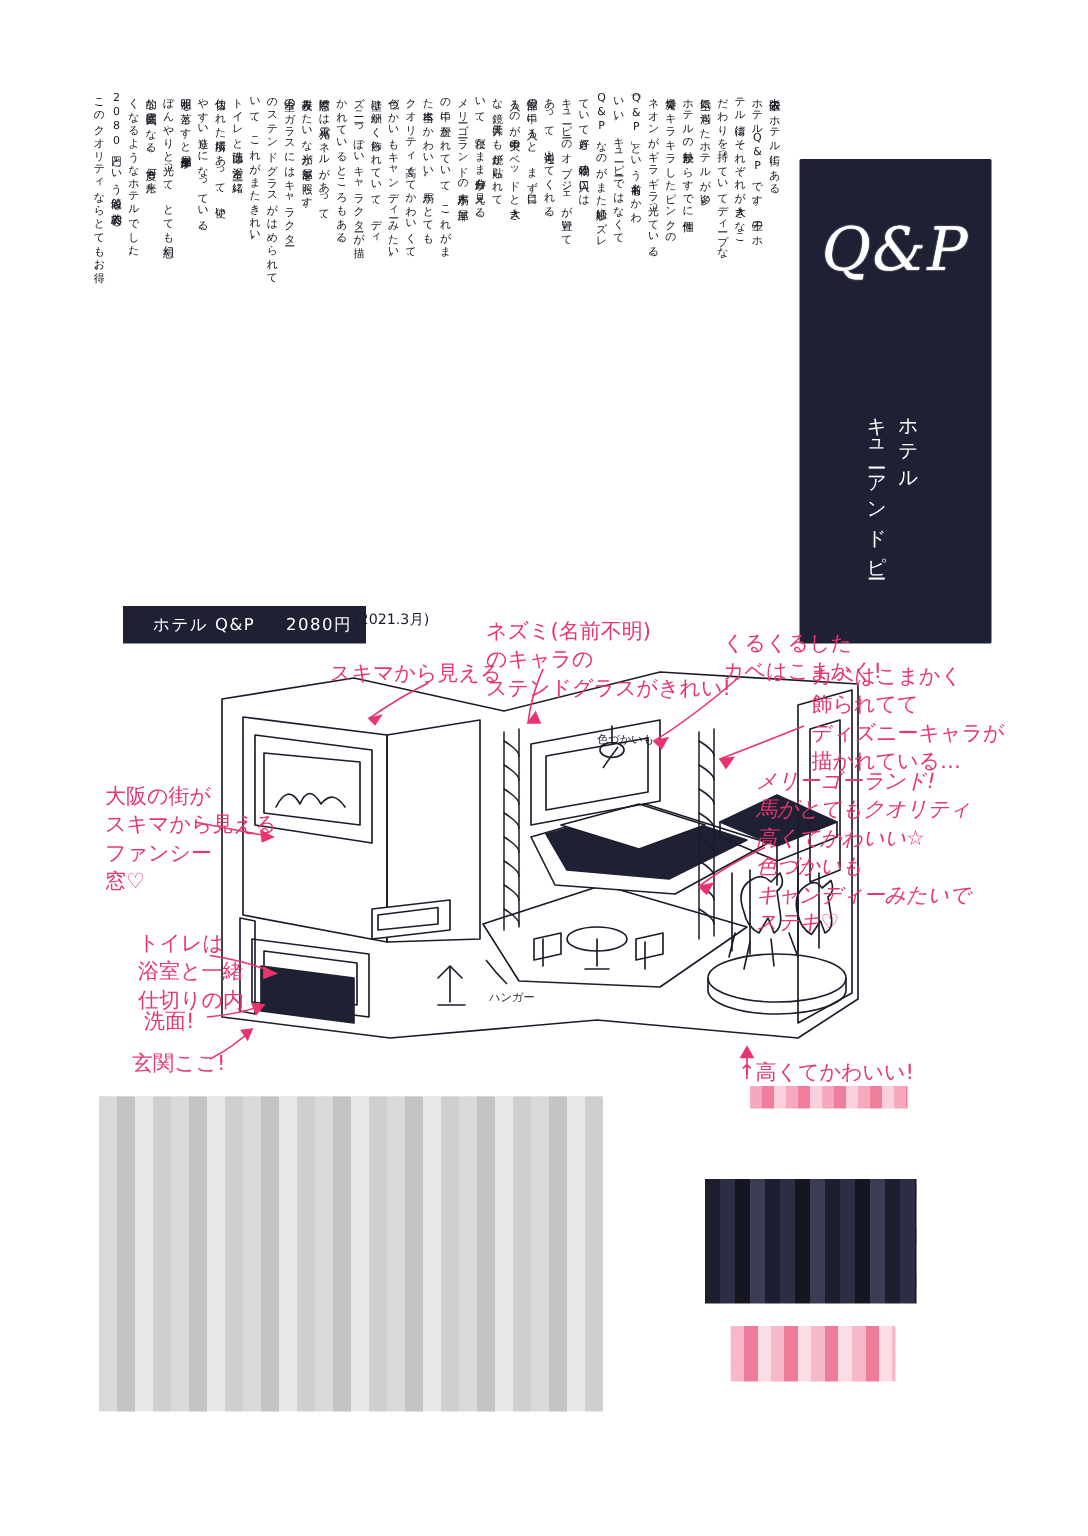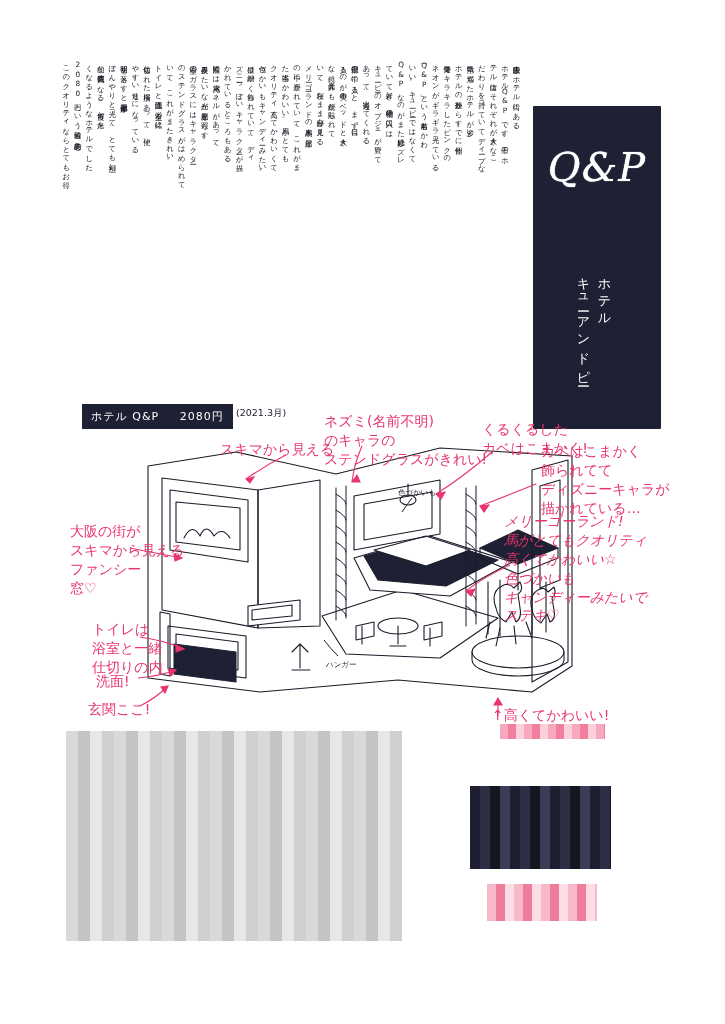--- a/index.html
+++ b/index.html
@@ -94,21 +94,21 @@
   #essay .col.short { height: 300px; }
 
   
   #plan-label {
     position: absolute;
     left: 82px;
     top: 404px;
     background: #1e2033;
     color: #ffffff;
     font-size: 11px;
-    padding: 5px 9px 5px 9px;
+    padding: 5px 9px 5px 20px;
     letter-spacing: 1px;
     white-space: nowrap;
   }
   #plan-label .price { margin-left: 16px; }
   #plan-date {
     position: absolute;
     left: 236px;
     top: 407px;
     font-size: 9.5px;
     color: #1b1b2a;

